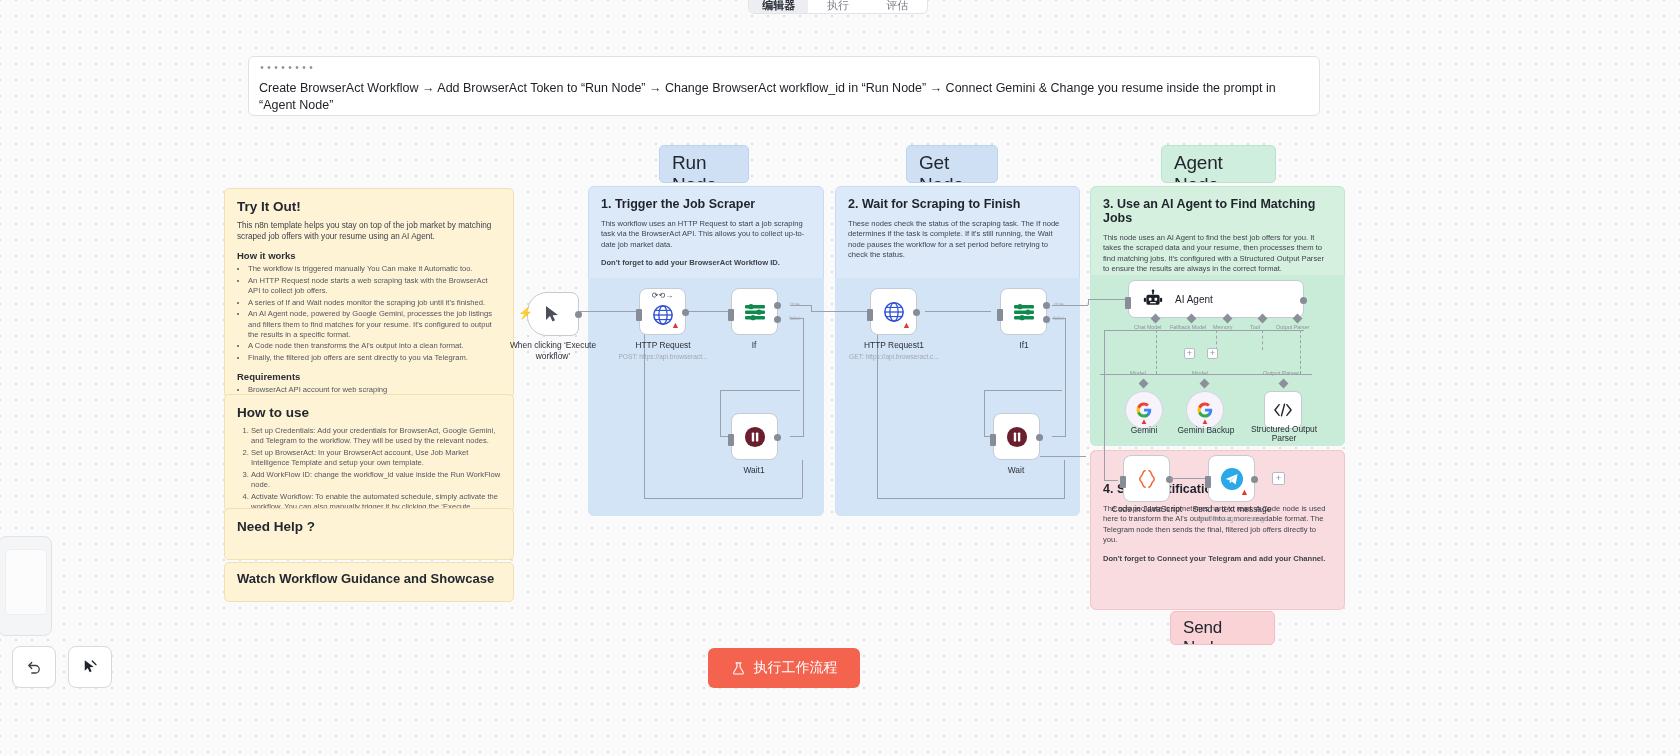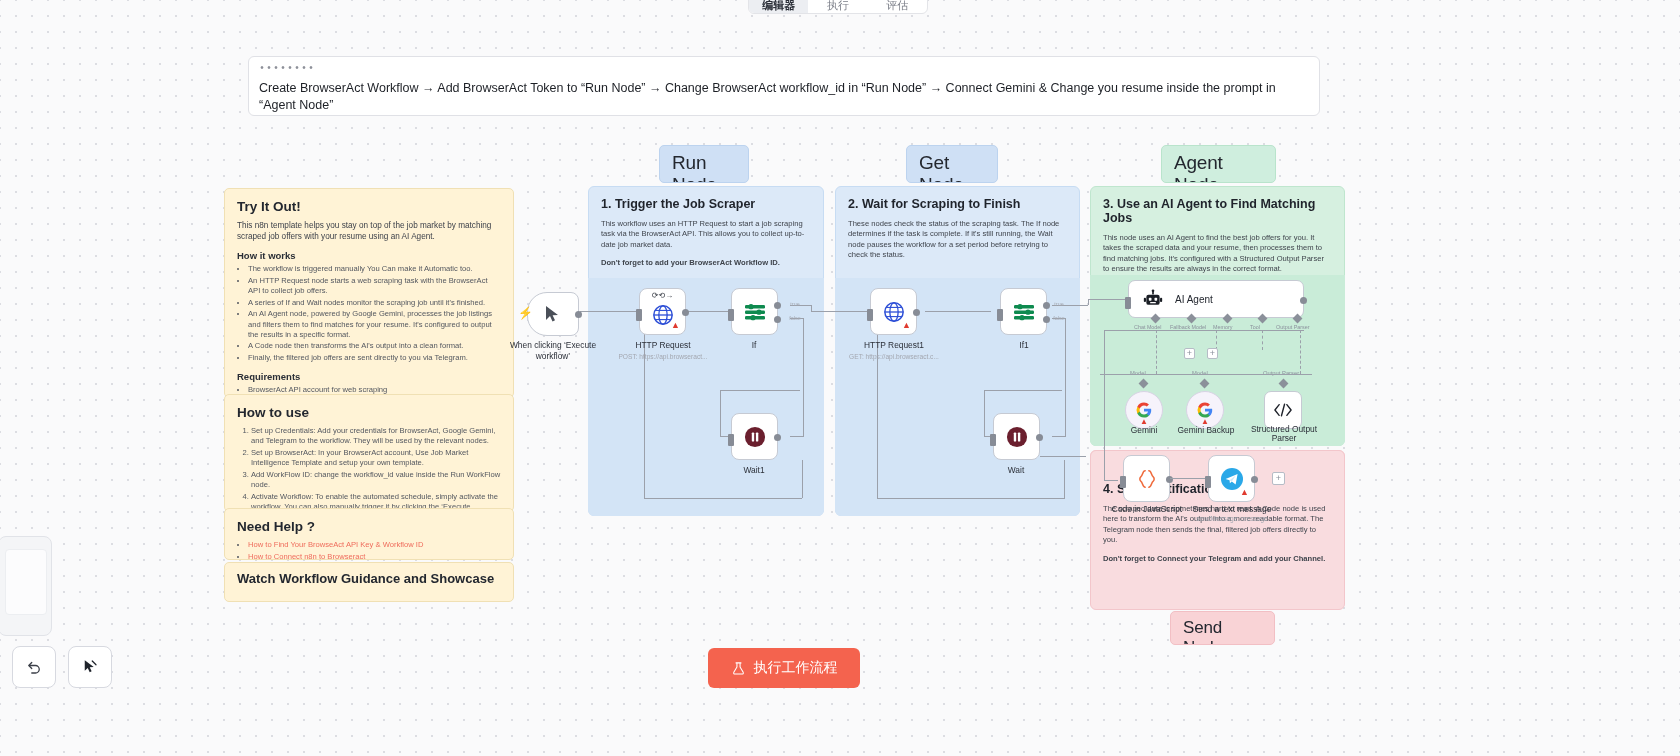--- a/index.html
+++ b/index.html
@@ -213,25 +213,20 @@
   <ol>
     <li>Set up Credentials: Add your credentials for BrowserAct, Google Gemini, and Telegram to the workflow. They will be used by the relevant nodes.</li>
     <li>Set up BrowserAct: In your BrowserAct account, Use Job Market Intelligence Template and setup your own template.</li>
     <li>Add WorkFlow ID: change the workflow_id value inside the Run WorkFlow node.</li>
     <li>Activate Workflow: To enable the automated schedule, simply activate the workflow. You can also manually trigger it by clicking the ‘Execute Workflow’</li>
   </ol>
 </div>
 
 <div class="abs sticky pad" id="note-help">
   <h3>Need Help ?</h3>
-  <ul>
-    <li><a>How to Find Your BrowseAct API Key &amp; Workflow ID</a></li>
-    <li><a>How to Connect n8n to Browseract</a></li>
-
-  </ul>
 </div>
 
 <div class="abs sticky" id="note-watch">
   <div class="wtitle">Watch Workflow Guidance and Showcase</div>
   <ul style="padding-left:11px;text-decoration:underline;">
     <li><a>Never Manually Search for a Job Again (AI Automation Tutorial)</a></li>
   </ul>
 </div>
 
 <div class="abs grouplabel" id="lbl-run">Run Node</div>

